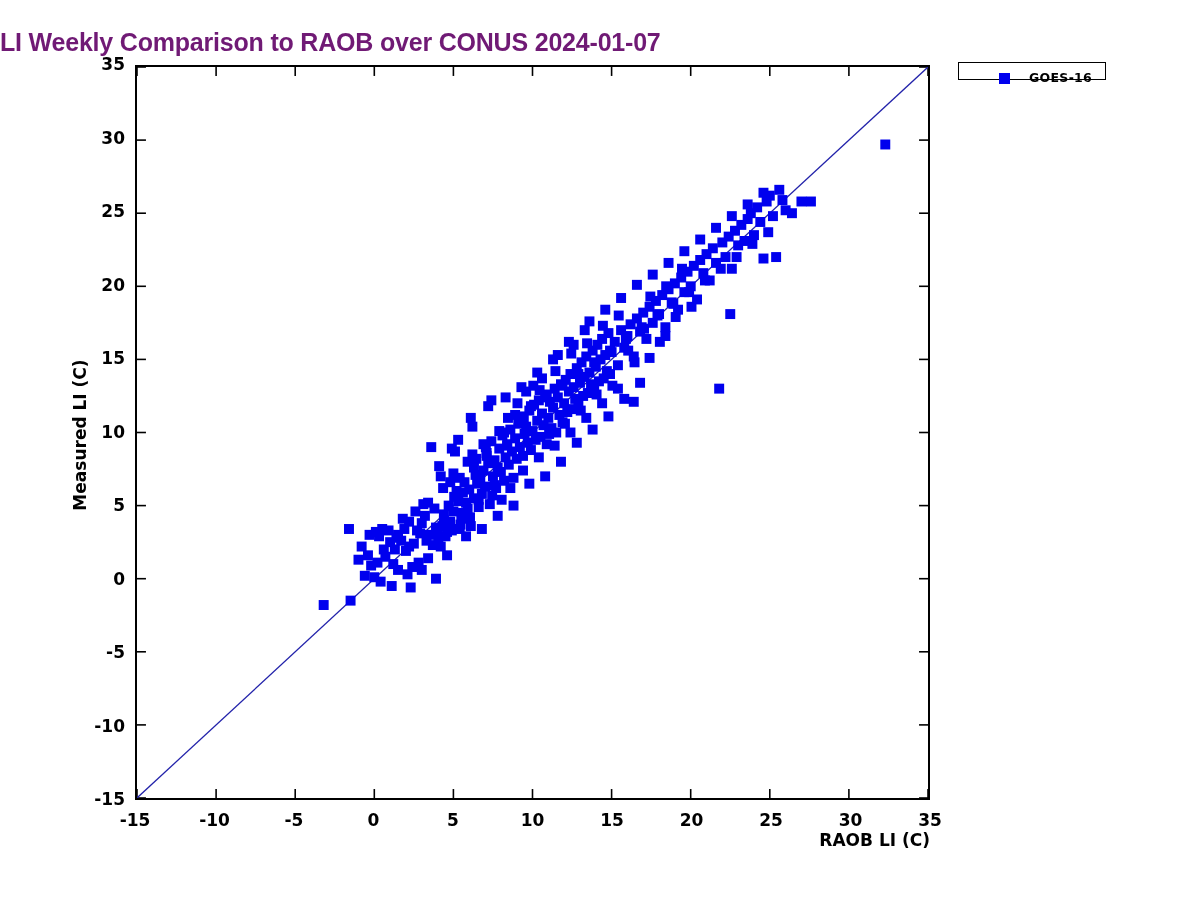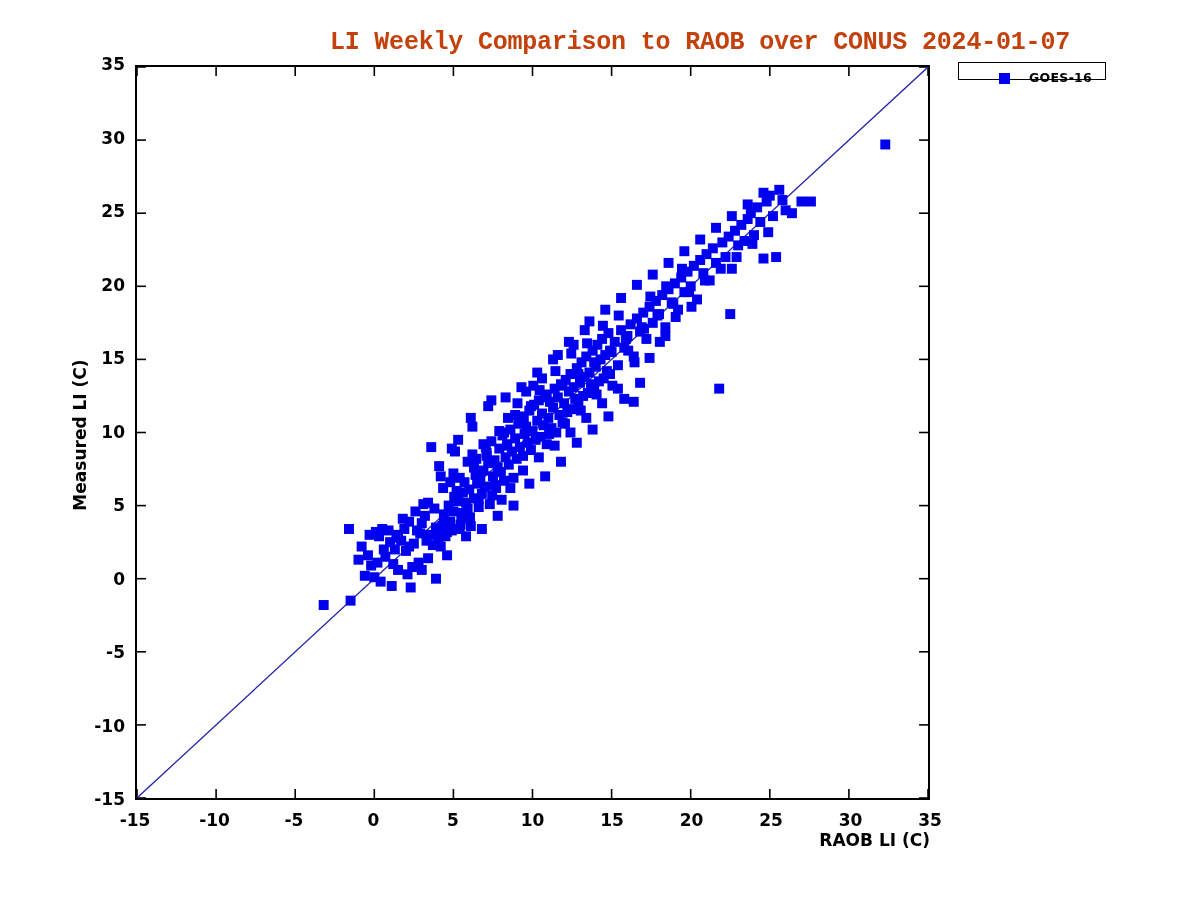--- a/index.html
+++ b/index.html
@@ -18,26 +18,26 @@
     position: absolute;
     left: 0; top: 0;
     width: 1200px;
     height: 900px;
   }
   #chart-title {
     position: absolute;
     left: 0;
     top: 28px;
     width: 1070px;
-    text-align: right;
+    text-align: left;
     font-size: 25px;
     font-weight: bold;
-    color: #c2410c;
+    color: #701a75;
     letter-spacing: -0.2px;
-    font-family: Liberation Mono, monospace;
+    font-family: Liberation Sans, sans-serif;
   }
   #plot-area {
     position: absolute;
     left: 135px;
     top: 65px;
     width: 795px;
     height: 735px;
     border: 2px solid #000000;
     box-sizing: border-box;
     background: #ffffff;

